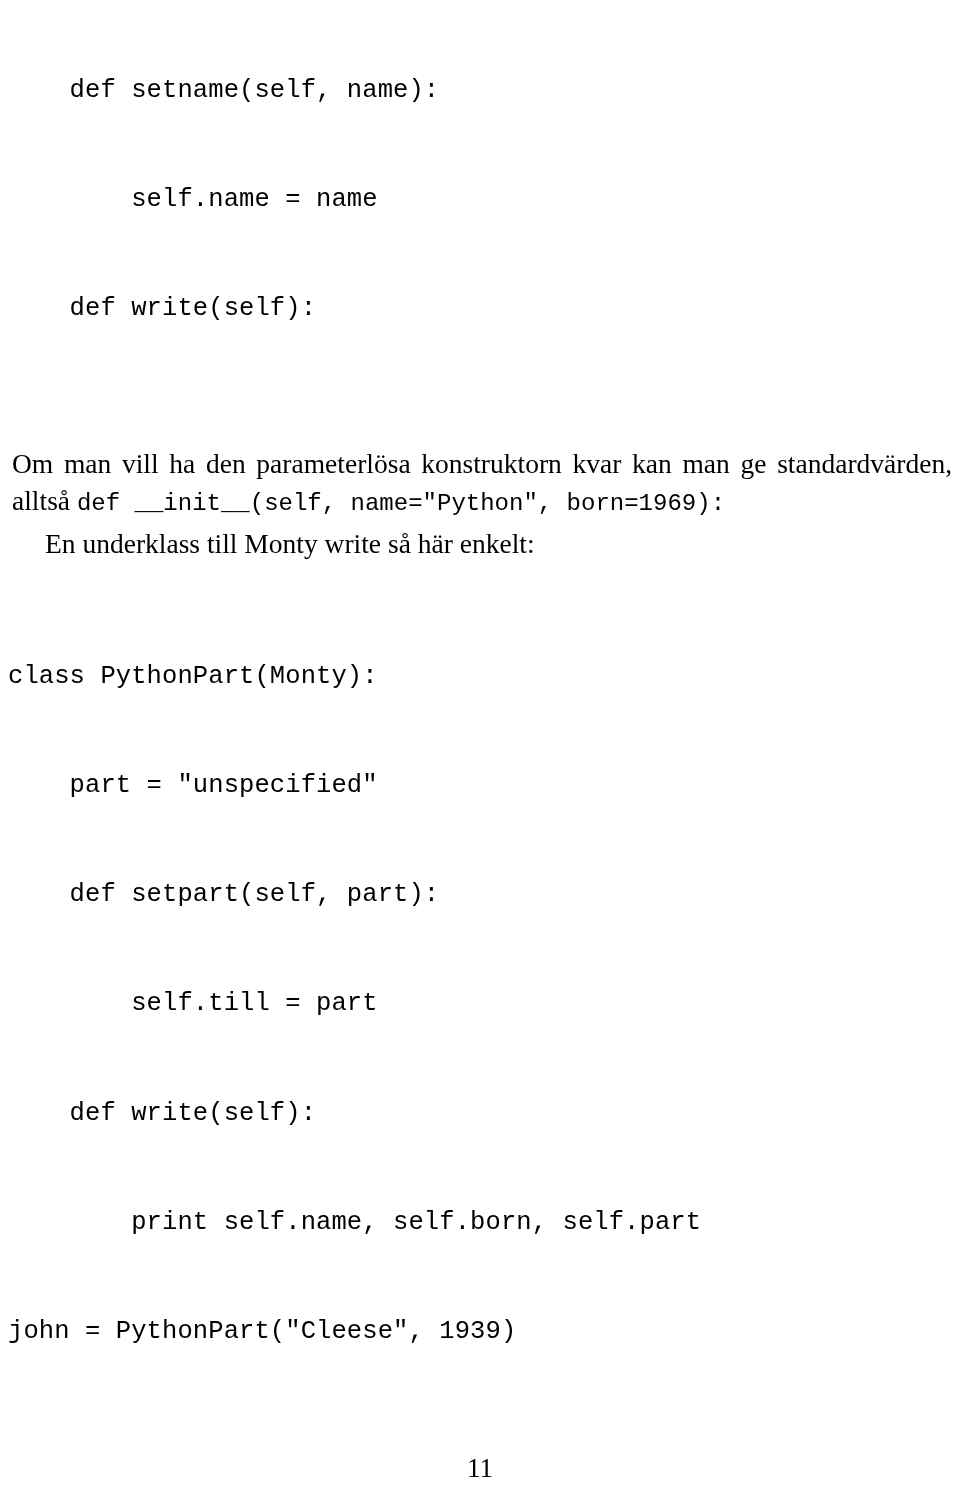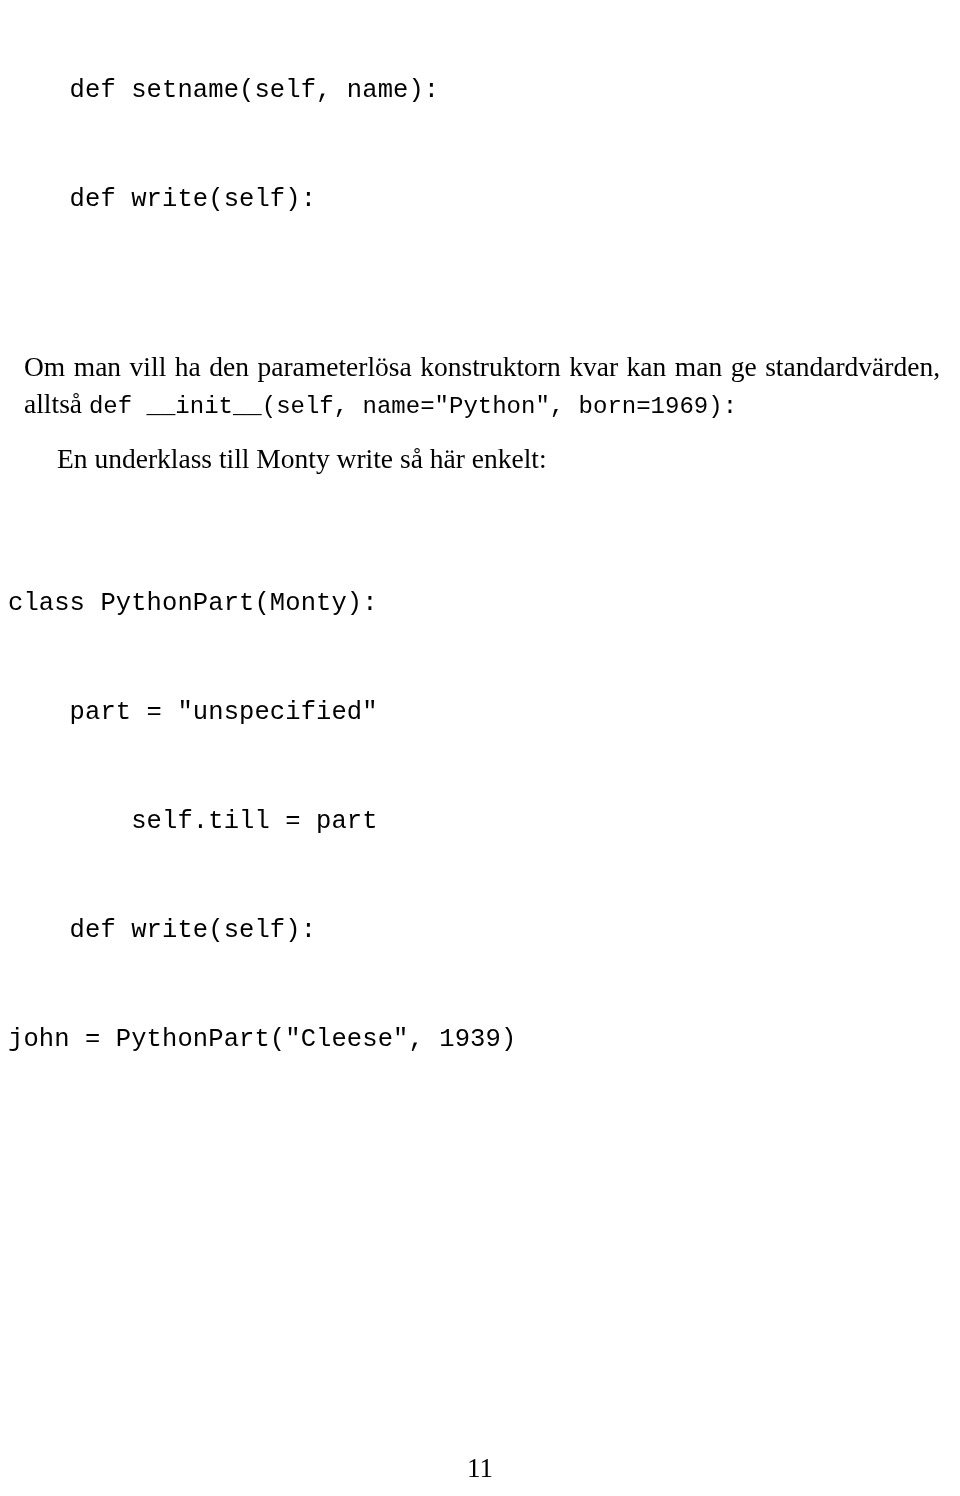--- a/index.html
+++ b/index.html
@@ -39,21 +39,21 @@
     letter-spacing: 0.1px;
   }
   .code .ln { display: block; }
 
   
   .para {
     font-size: 27.5px;
     line-height: 36.5px;
     text-align: justify;
     text-justify: inter-word;
-    margin: 16px;
+    margin: 4px;
     hyphens: manual;
   }
   .para.indent { text-indent: 33px; }
   .tt {
     font-family: "Liberation Mono", "DejaVu Sans Mono", monospace;
     font-size: 24px;
     letter-spacing: 0px;
   }
   .sp-b { height: 19px; }
   .sp-c { height: 42px; }
@@ -70,36 +70,39 @@
   }
 </style>
 </head>
 <body>
 
 <div class="page">
   <div class="content">
 
     <div class="code">
       <span class="ln">    def setname(self, name):</span>
+      <span class="ln">        self.name = name</span>
       <span class="ln">    def write(self):</span>
     </div>
 
     <div class="sp-c"></div>
 
     <p class="para"><span>Om man vill ha den parameterlösa konstruktorn kvar kan man ge standardvärden, alltså </span><span class="tt">def __init__(self, name="Python", born=1969):</span></p>
 
     <p class="para indent">En underklass till Monty write så här enkelt:</p>
 
     <div class="sp-b"></div>
 
     <div class="code">
       <span class="ln">class PythonPart(Monty):</span>
       <span class="ln">    part = "unspecified"</span>
+      <span class="ln">    def setpart(self, part):</span>
       <span class="ln">        self.till = part</span>
       <span class="ln">    def write(self):</span>
+      <span class="ln">        print self.name, self.born, self.part</span>
       <span class="ln">john = PythonPart("Cleese", 1939)</span>
       
       
     </div>
 
   </div>
 
   <div class="folio">11</div>
 </div>
 

